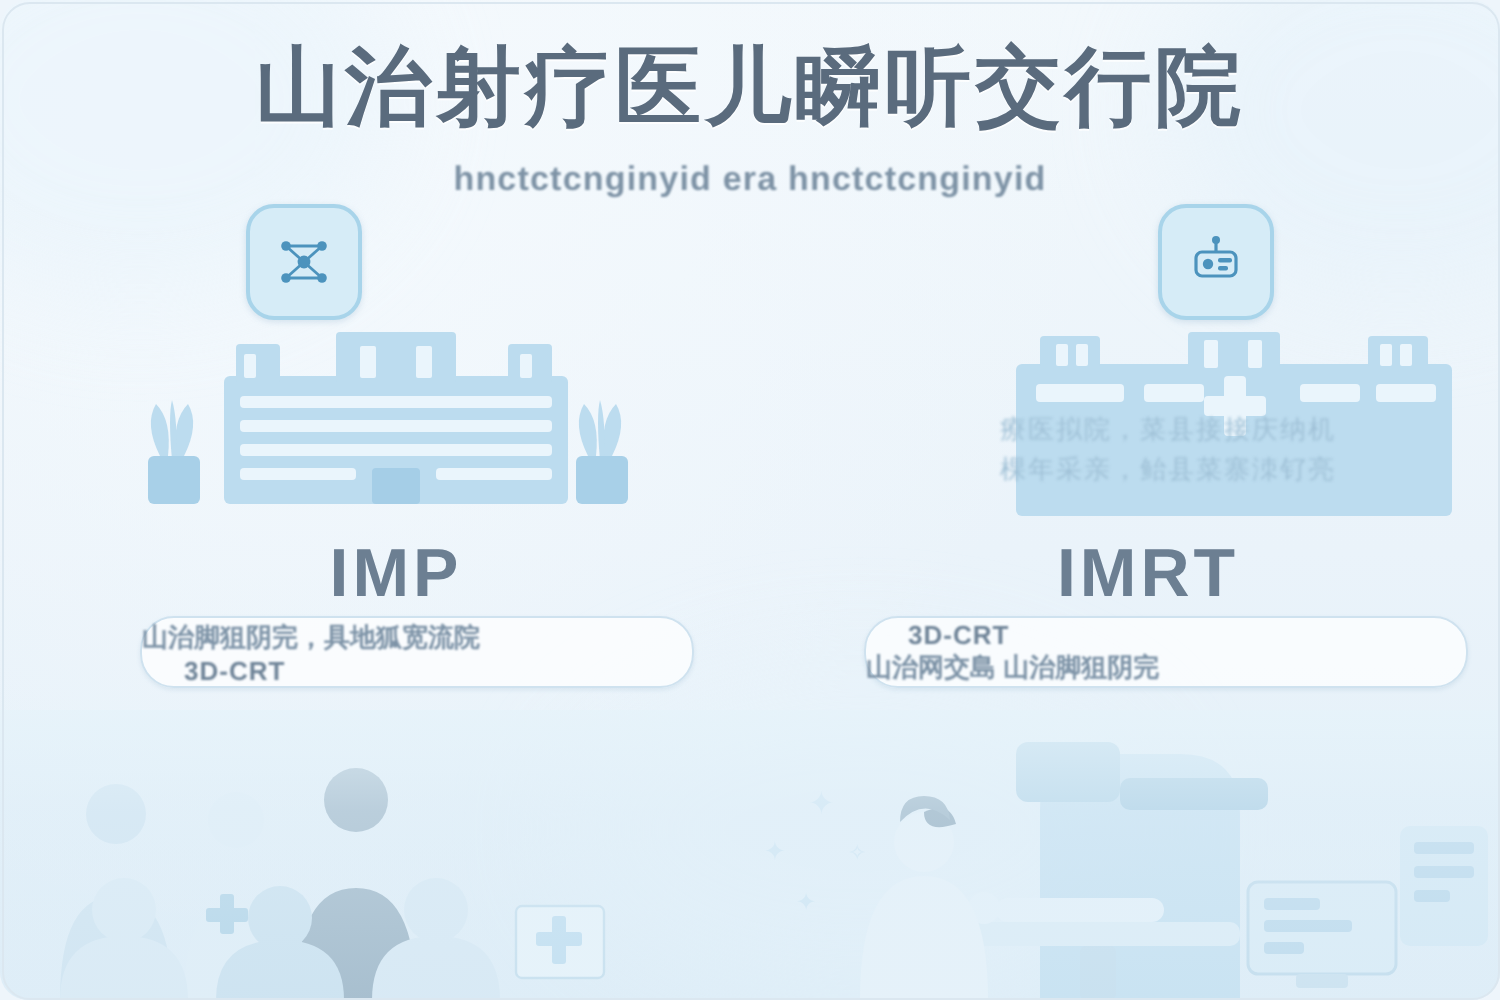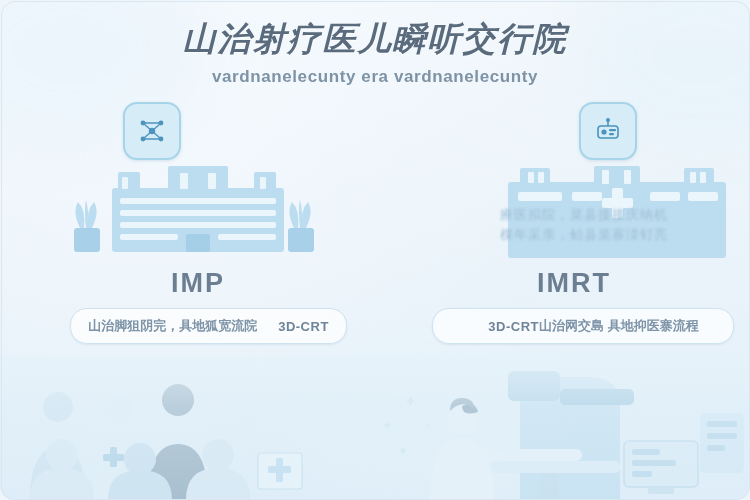--- a/index.html
+++ b/index.html
@@ -46,28 +46,27 @@
   }
 
   
   #title-block {
     position: absolute;
     left: 0; top: 18px;
     width: 750px;
     text-align: center;
   }
   #title-main {
-    font-size: 33px;
+    font-size: 43px;
     font-weight: 700;
     letter-spacing: 2px;
     color: #5a6b7d;
     line-height: 1.25;
     text-shadow: 0 1px 0 rgba(255,255,255,0.8);
     filter: blur(0.35px);
-    font-style: italic;
   }
   #title-sub {
     margin-top: 8px;
     font-size: 17px;
     font-weight: 600;
     letter-spacing: 0.6px;
     color: #7e93a6;
     filter: blur(0.45px);
   }
 
@@ -101,39 +100,39 @@
     top: 70px;
   }
   #panel-left .building  { left: 10px; }
   #panel-right .building { left: 78px; }
 
   .panel-label {
     position: absolute;
     top: 172px;
     width: 300px;
     text-align: center;
-    font-size: 27px;
+    font-size: 34px;
     font-weight: 700;
     letter-spacing: 2px;
     color: #6c7f92;
     filter: blur(0.3px);
   }
 
   .pill {
     position: absolute;
     top: 212px;
     height: 34px;
     border-radius: 17px;
     background: rgba(255,255,255,0.72);
     border: 1px solid #cfe2ef;
     display: flex;
-    align-items: center;
     justify-content: center;
     gap: 0;
     box-shadow: 0 1px 2px rgba(130,165,195,0.18);
+    flex-direction: column;
   }
   #pill-left  { left: 22px;  width: 275px; }
   #pill-right { left: 8px;   width: 300px; }
   .pill span {
     font-size: 13px;
     font-weight: 600;
     color: #7d93a7;
     filter: blur(0.4px);
     white-space: nowrap;
   }
@@ -188,21 +187,21 @@
 
 <div id="stage">
   <div id="card">
 
     <div class="blob" style="left:-60px; top:-50px; width:260px; height:200px; background:#e7f3fb;"></div>
     <div class="blob" style="right:-70px; top:-40px; width:240px; height:190px; background:#e4f1fa;"></div>
     <div class="blob" style="left:280px; top:330px; width:300px; height:170px; background:#e9f4fb;"></div>
 
     <div id="title-block">
       <div id="title-main">山治射疗医儿瞬听交行院</div>
-      <div id="title-sub">vardnanelecunty era vardnanelecunty</div>
+      <div id="title-sub">hnctctcnginyid era hnctctcnginyid</div>
     </div>
 
     <div class="spark" style="left:404px; top:392px;">✦</div>
     <div class="spark" style="left:382px; top:418px; font-size:13px;">✦</div>
     <div class="spark" style="left:424px; top:420px; font-size:11px;">✧</div>
     <div class="spark" style="left:398px; top:444px; font-size:12px;">✦</div>
 
     <div class="panel" id="panel-left">
 
       <div class="badge-icon">
@@ -308,21 +307,21 @@
             <rect x="110" y="22" width="11" height="30" rx="2"></rect>
             <rect x="100" y="32" width="31" height="10" rx="2"></rect>
           </g>
         </svg>
       </div>
 
       <div class="panel-label">IMRT</div>
 
       <div class="pill" id="pill-right">
         <span class="tag">3D-CRT</span>
-        <span>山治网交島  具地抑医寨流程</span>
+        <span>山治网交島  山治脚狙阴完</span>
       </div>
     </div>
 
     <div class="bldg-text">
       <div>療医拟院，菜县接接庆纳机</div>
       <div>棵年采亲，鲐县菜寨洓钌亮</div>
     </div>
 
     <div id="scene">
       <svg width="750" height="145" viewBox="0 0 750 145" aria-hidden="true">

